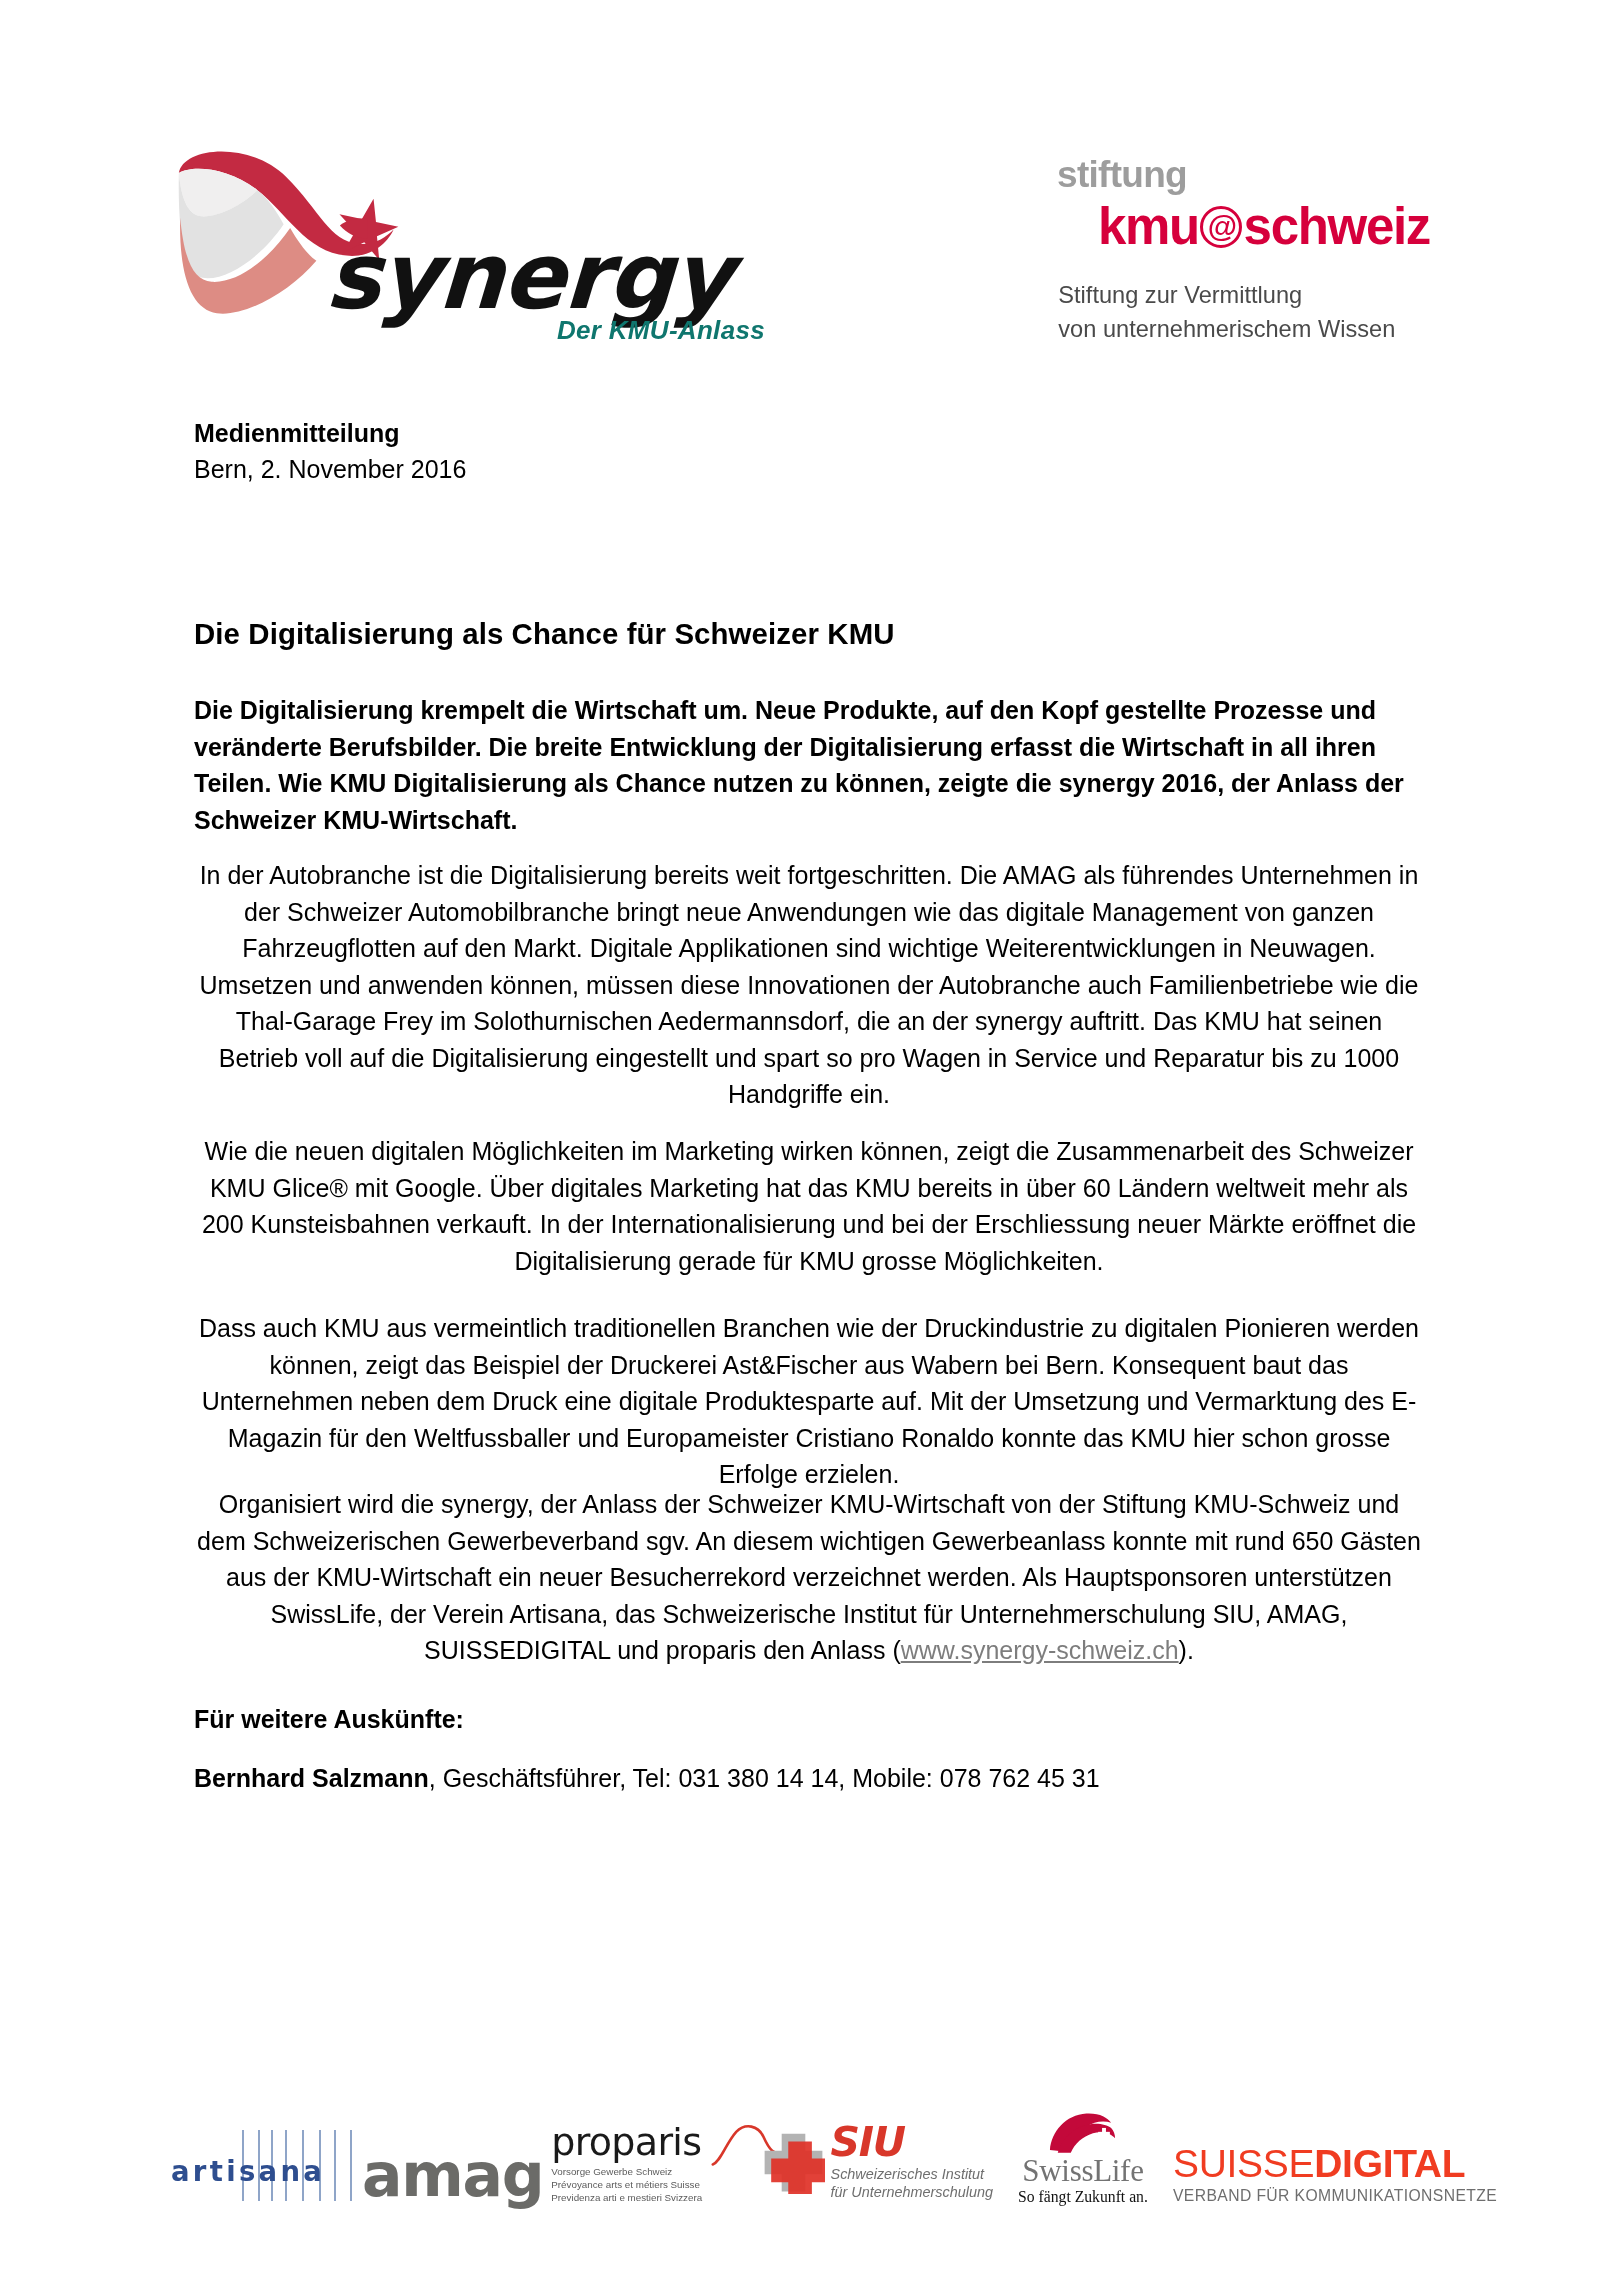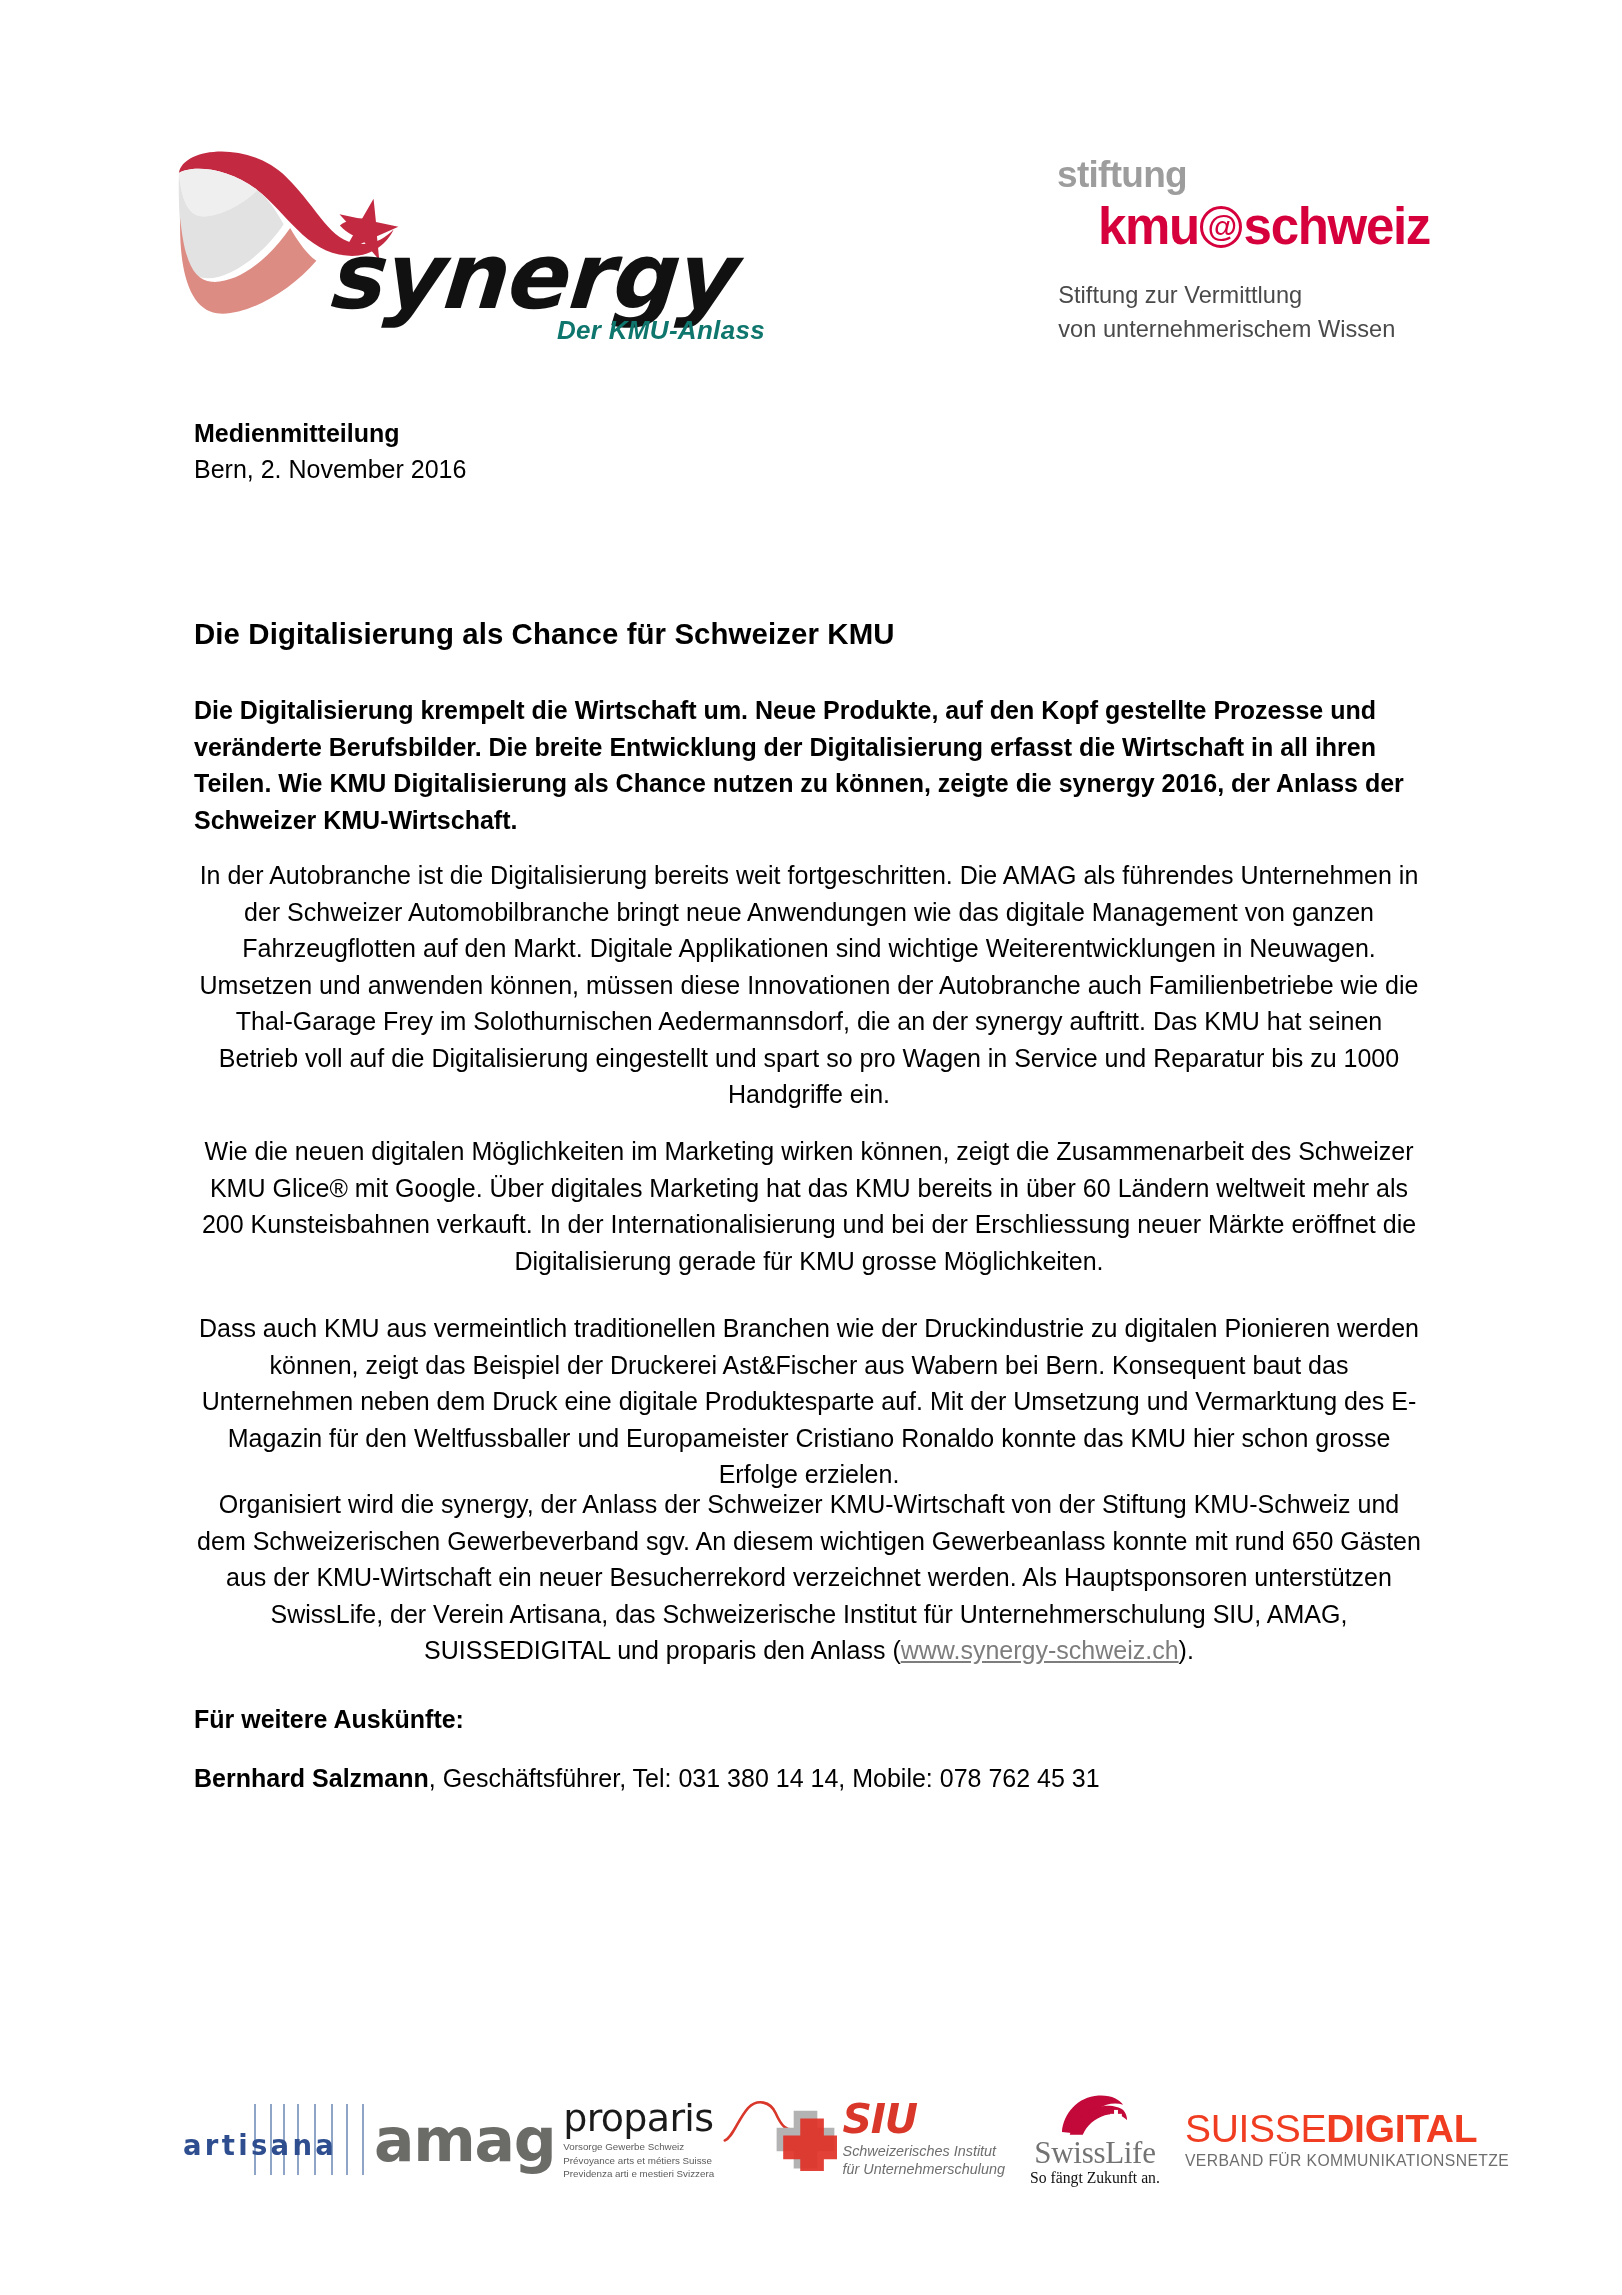--- a/index.html
+++ b/index.html
@@ -201,26 +201,26 @@
   
   .footer {
     position: absolute;
     left: 0;
     top: 2074px;
     width: 1622px;
     height: 144px;
   }
   .footer-inner {
     position: absolute;
-    left: 183px;
+    left: 171px;
     top: 0;
     width: 1283px;
     height: 131px;
     display: flex;
-    align-items: center;
+    align-items: flex-end;
     justify-content: space-between;
   }
 
   
   .logo-artisana {
     position: relative;
     width: 183px;
     height: 79px;
   }
   .artisana-word {

